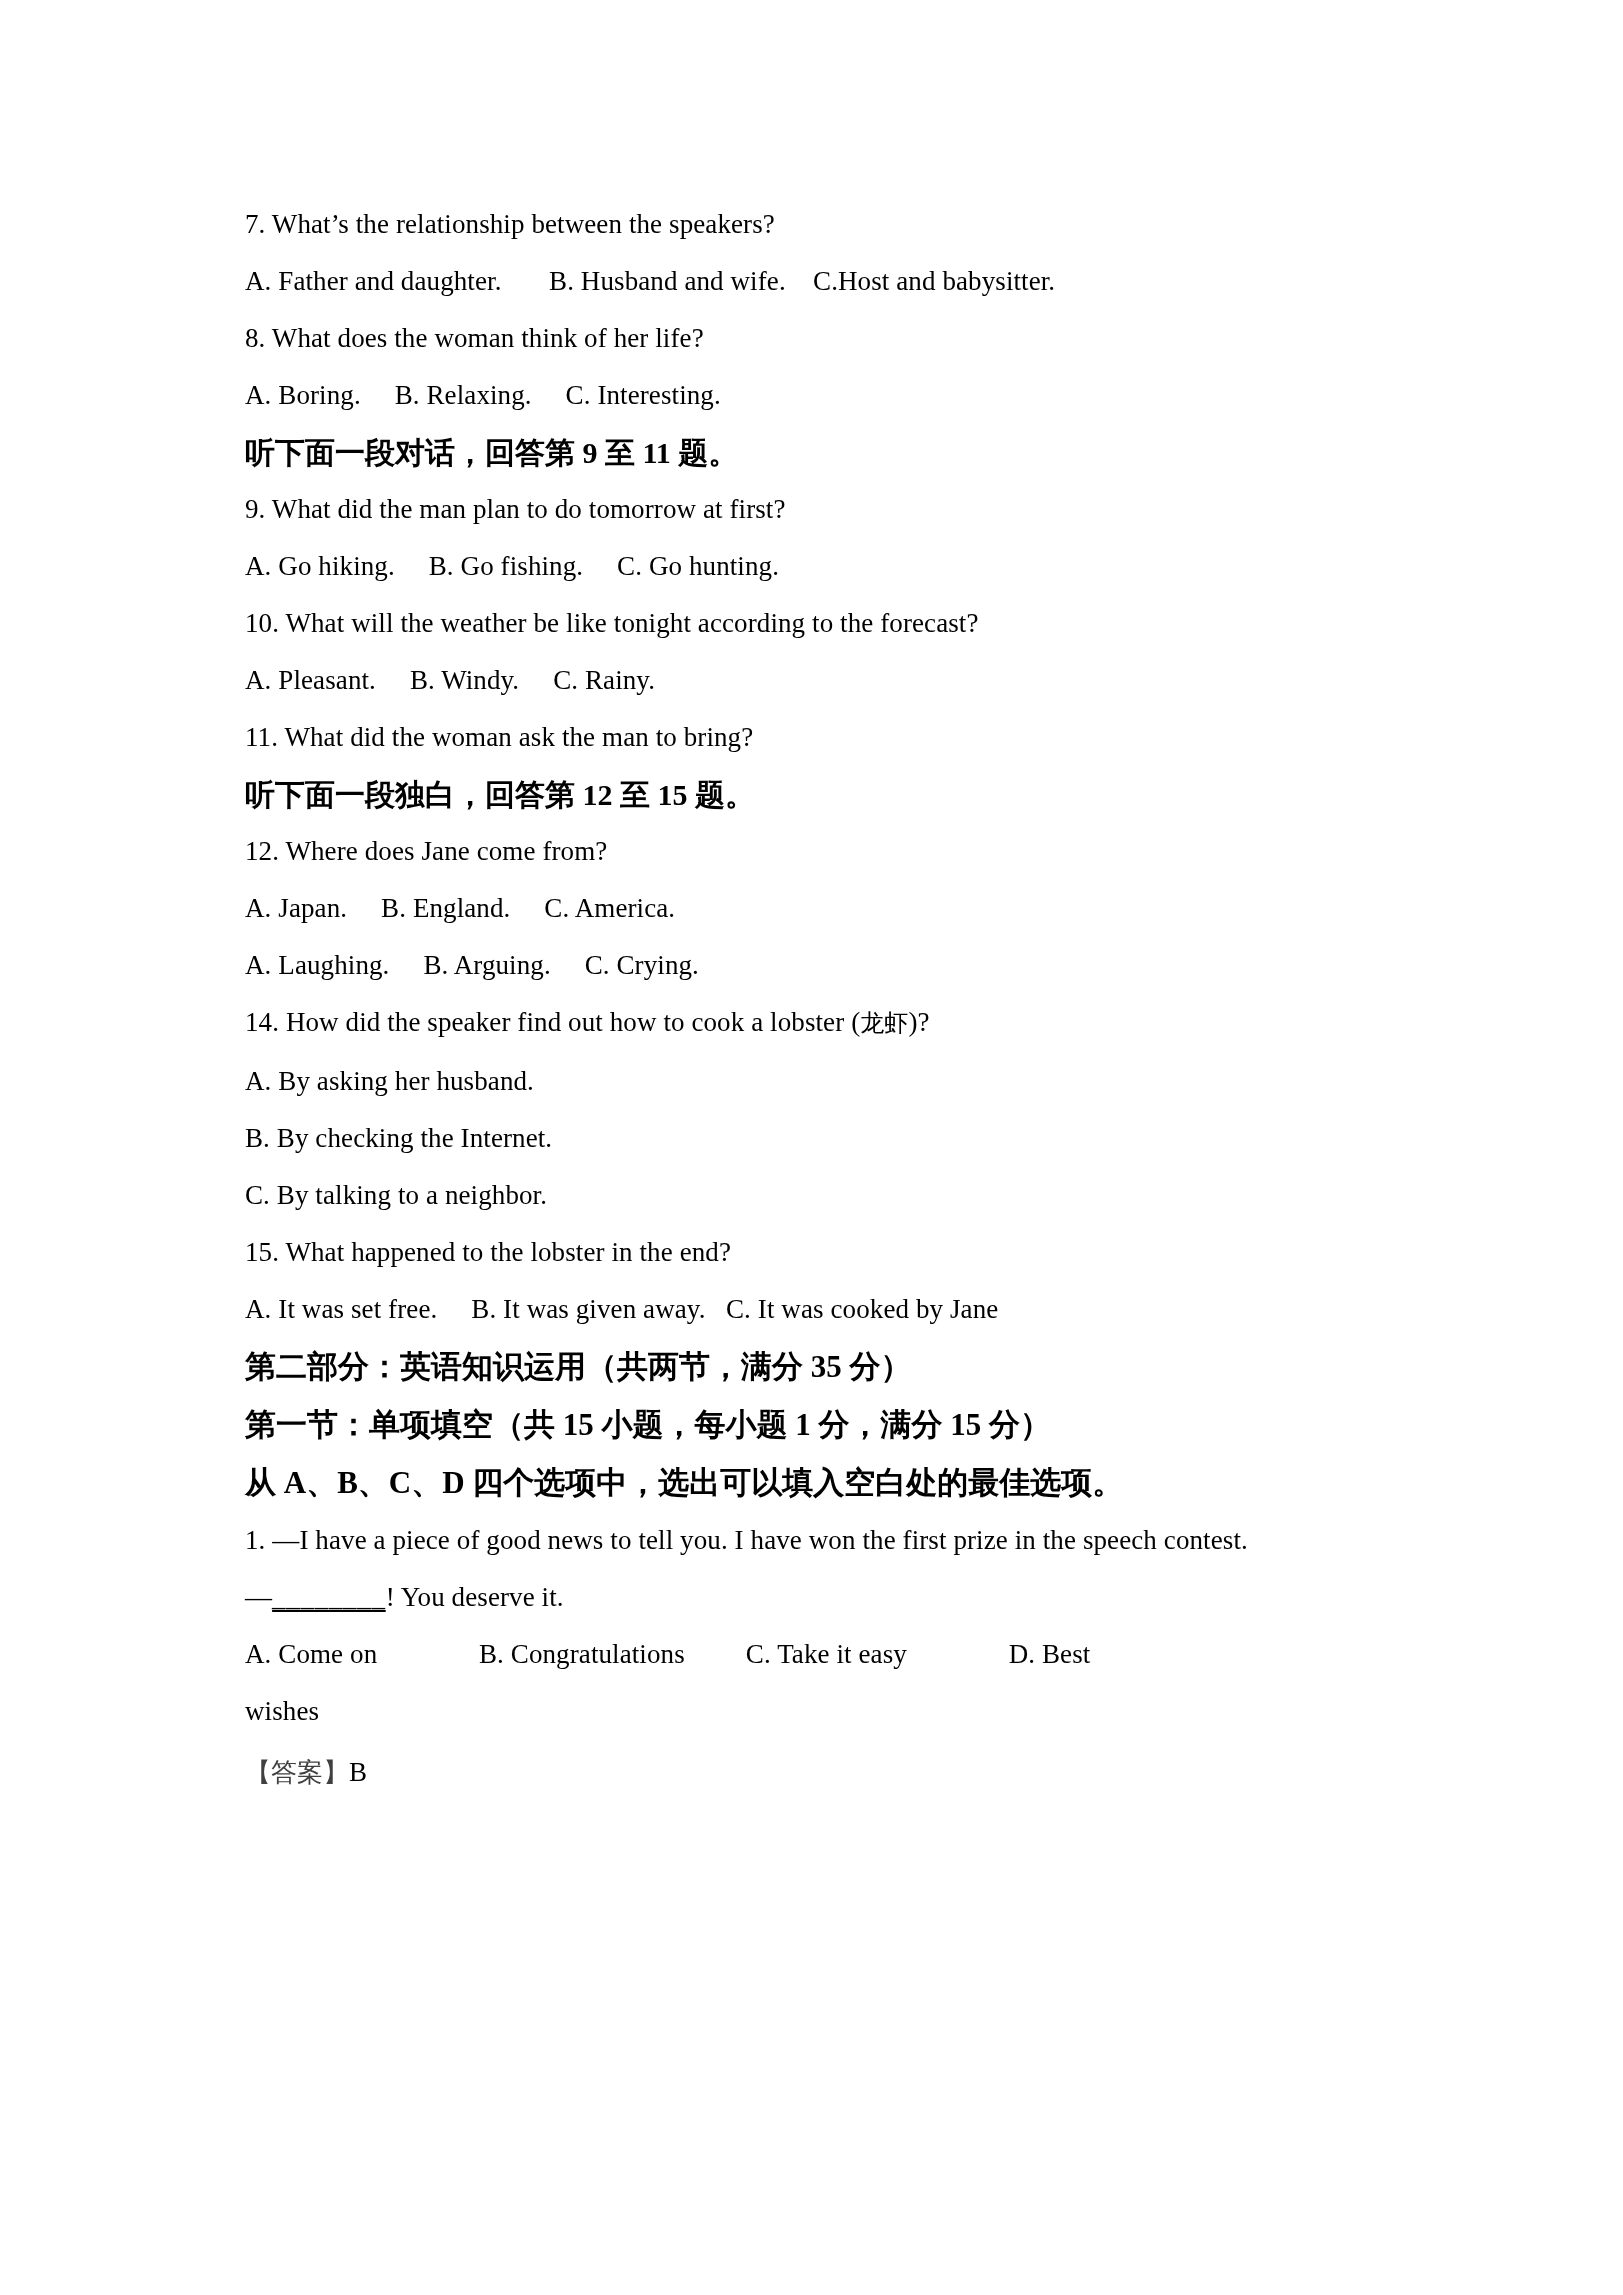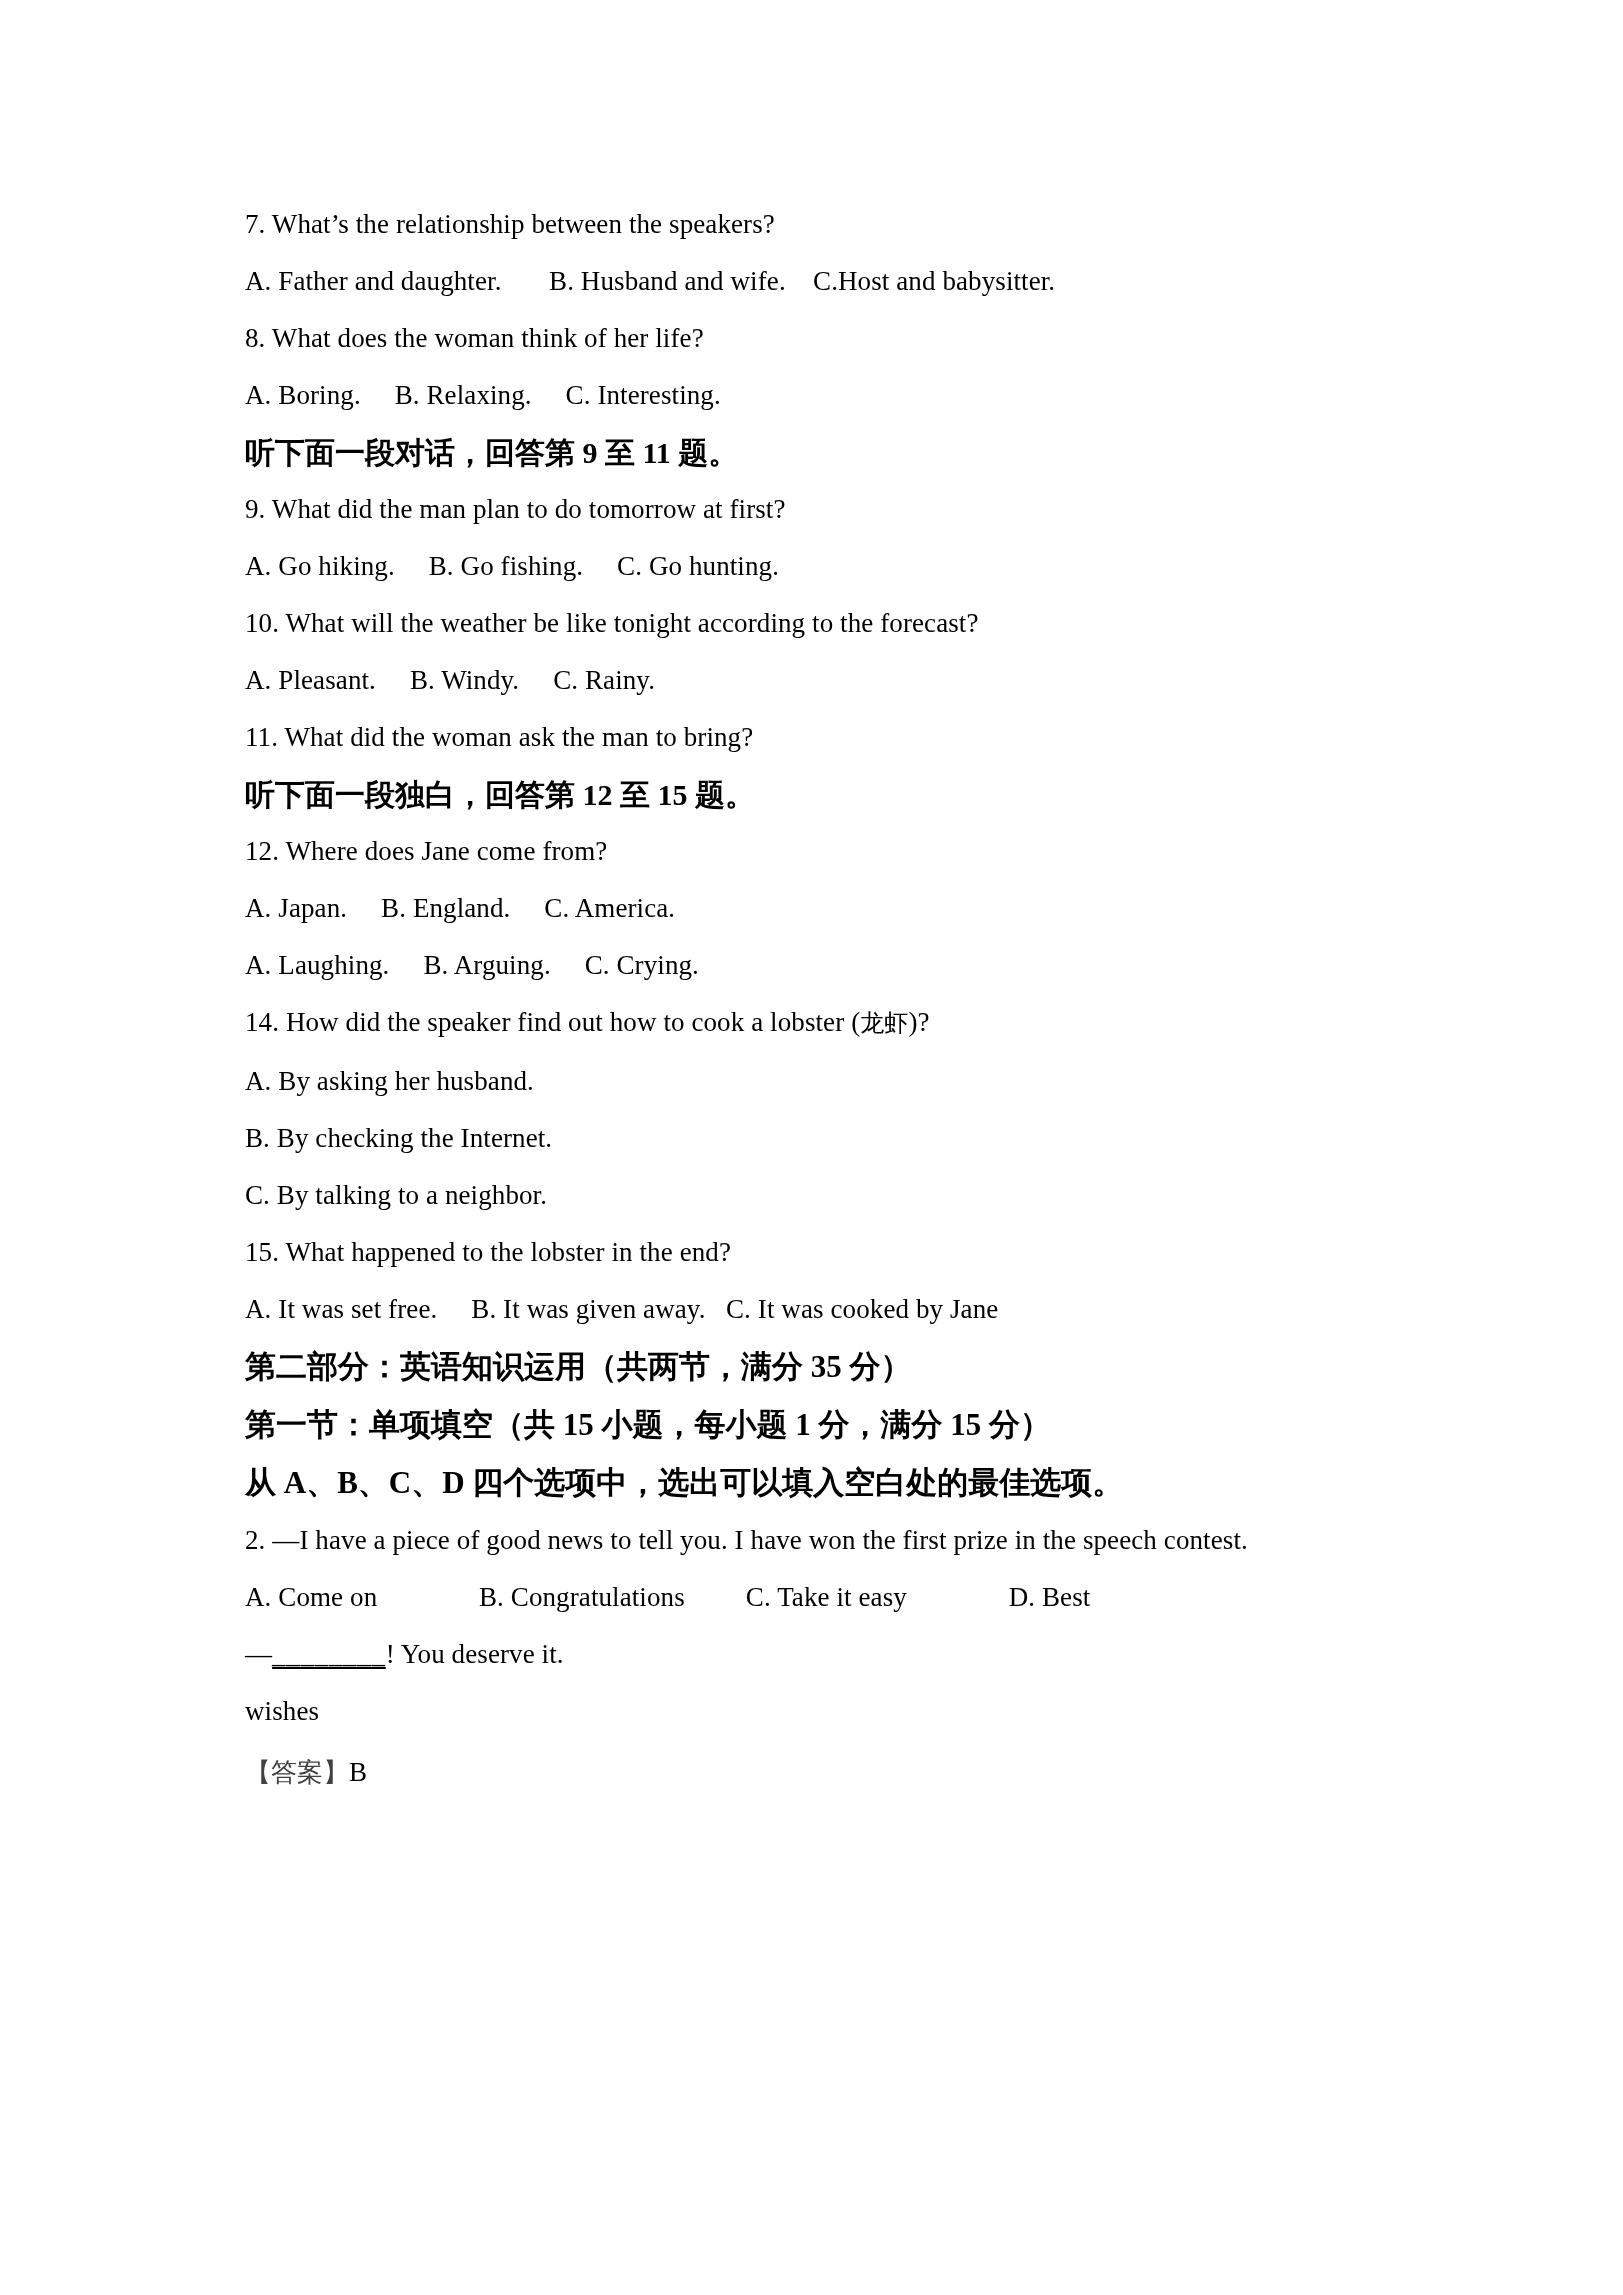--- a/index.html
+++ b/index.html
@@ -109,22 +109,22 @@
     <p class="p">B. By checking the Internet.</p>
     <p class="p">C. By talking to a neighbor.</p>
 
     <p class="p">15. What happened to the lobster in the end?</p>
     <p class="p">A. It was set free.  B. It was given away.  C. It was cooked by Jane</p>
 
     <p class="h-part">第二部分：英语知识运用（共两节，满分 35 分）</p>
     <p class="h-part">第一节：单项填空（共 15 小题，每小题 1 分，满分 15 分）</p>
     <p class="h-part">从 A、B、C、D 四个选项中，选出可以填入空白处的最佳选项。</p>
 
-    <p class="p">2. —I have a piece of good news to tell you. I have won the first prize in the speech contest.</p>
+    <p class="p">1. —I have a piece of good news to tell you. I have won the first prize in the speech contest.</p>
+    <p class="p"><span>—</span><span class="blank">________</span><span>! You deserve it.</span></p>
     <p class="p">A. Come on     B. Congratulations   C. Take it easy     D. Best</p>
-    <p class="p"><span>—</span><span class="blank">________</span><span>! You deserve it.</span></p>
     <p class="p">wishes</p>
 
     <p class="answer-line"><span class="answer-tag">【答案】</span><span class="answer-val">B</span></p>
 
   </div>
 </div>
 
 
 </body></html>

